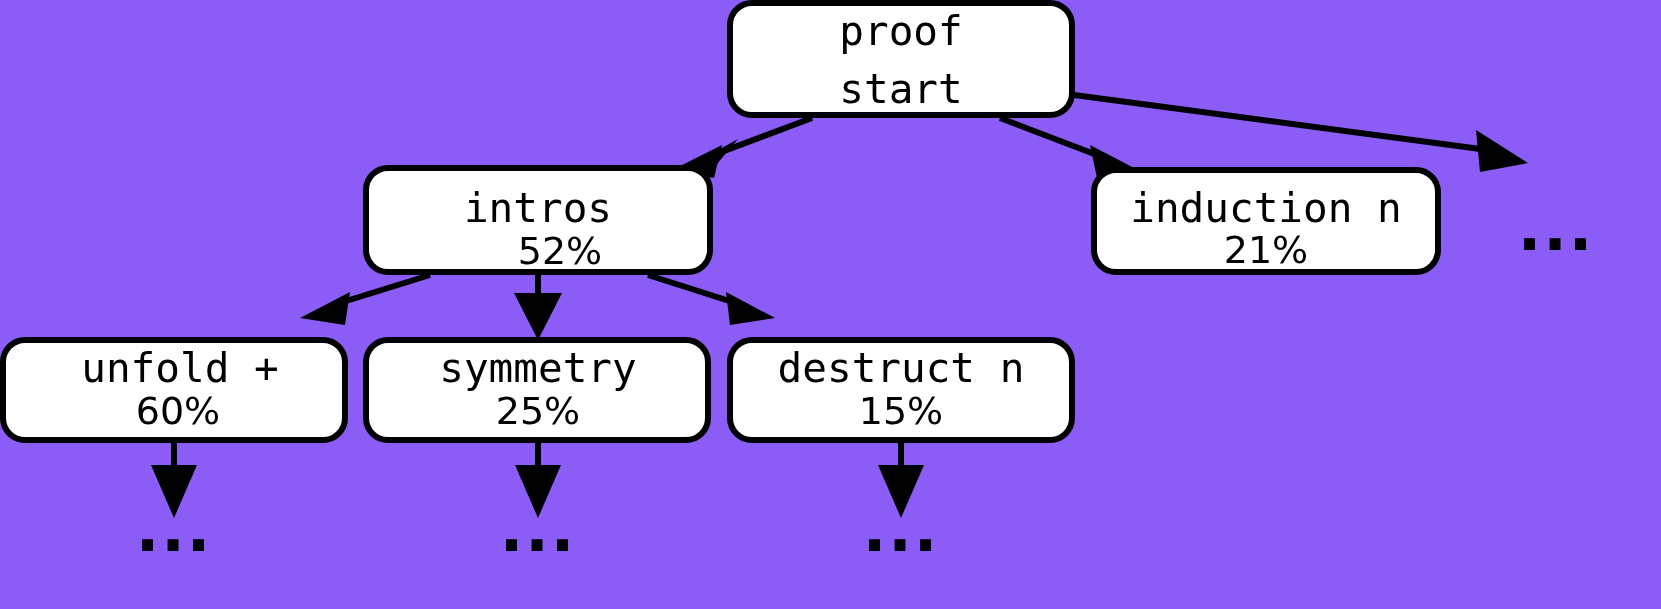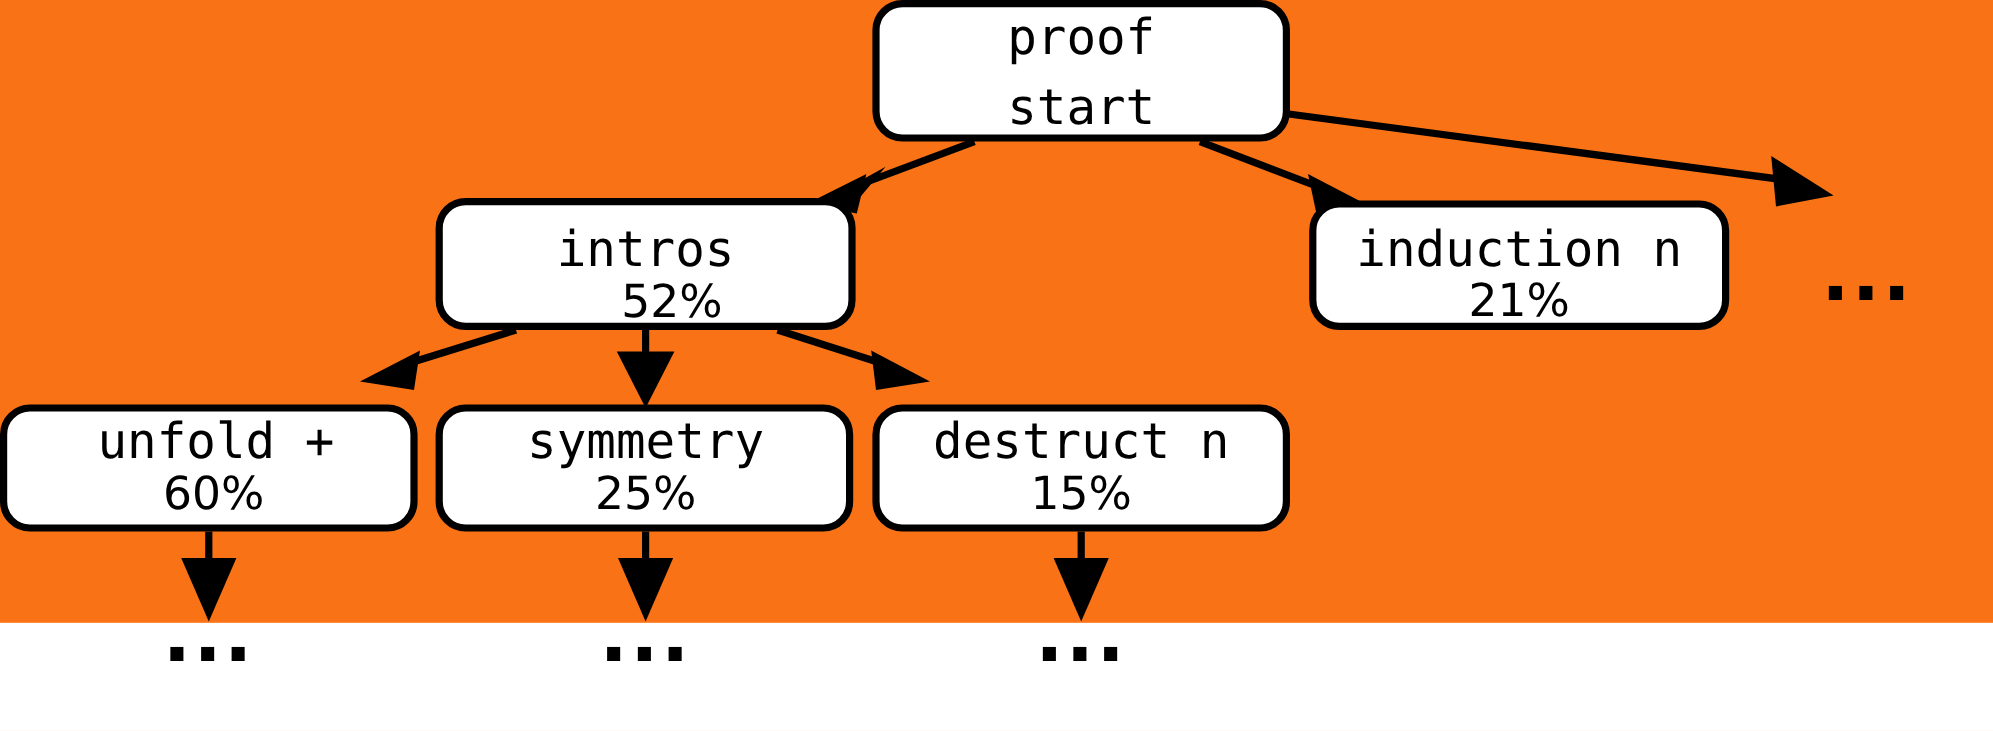--- a/index.html
+++ b/index.html
@@ -9,22 +9,22 @@
   }
   body {
     width: 1661px;
     height: 609px;
     overflow: hidden;
     font-family: "DejaVu Sans", sans-serif;
   }
   #diagram-root {
     position: relative;
     width: 1661px;
-    height: 519px;
-    background: #f97316;
+    height: 609px;
+    background: #8b5cf6;
   }
   svg#tree-svg {
     position: absolute;
     top: 0;
     left: 0;
     width: 1661px;
     height: 609px;
     display: block;
   }
   .node-box {

